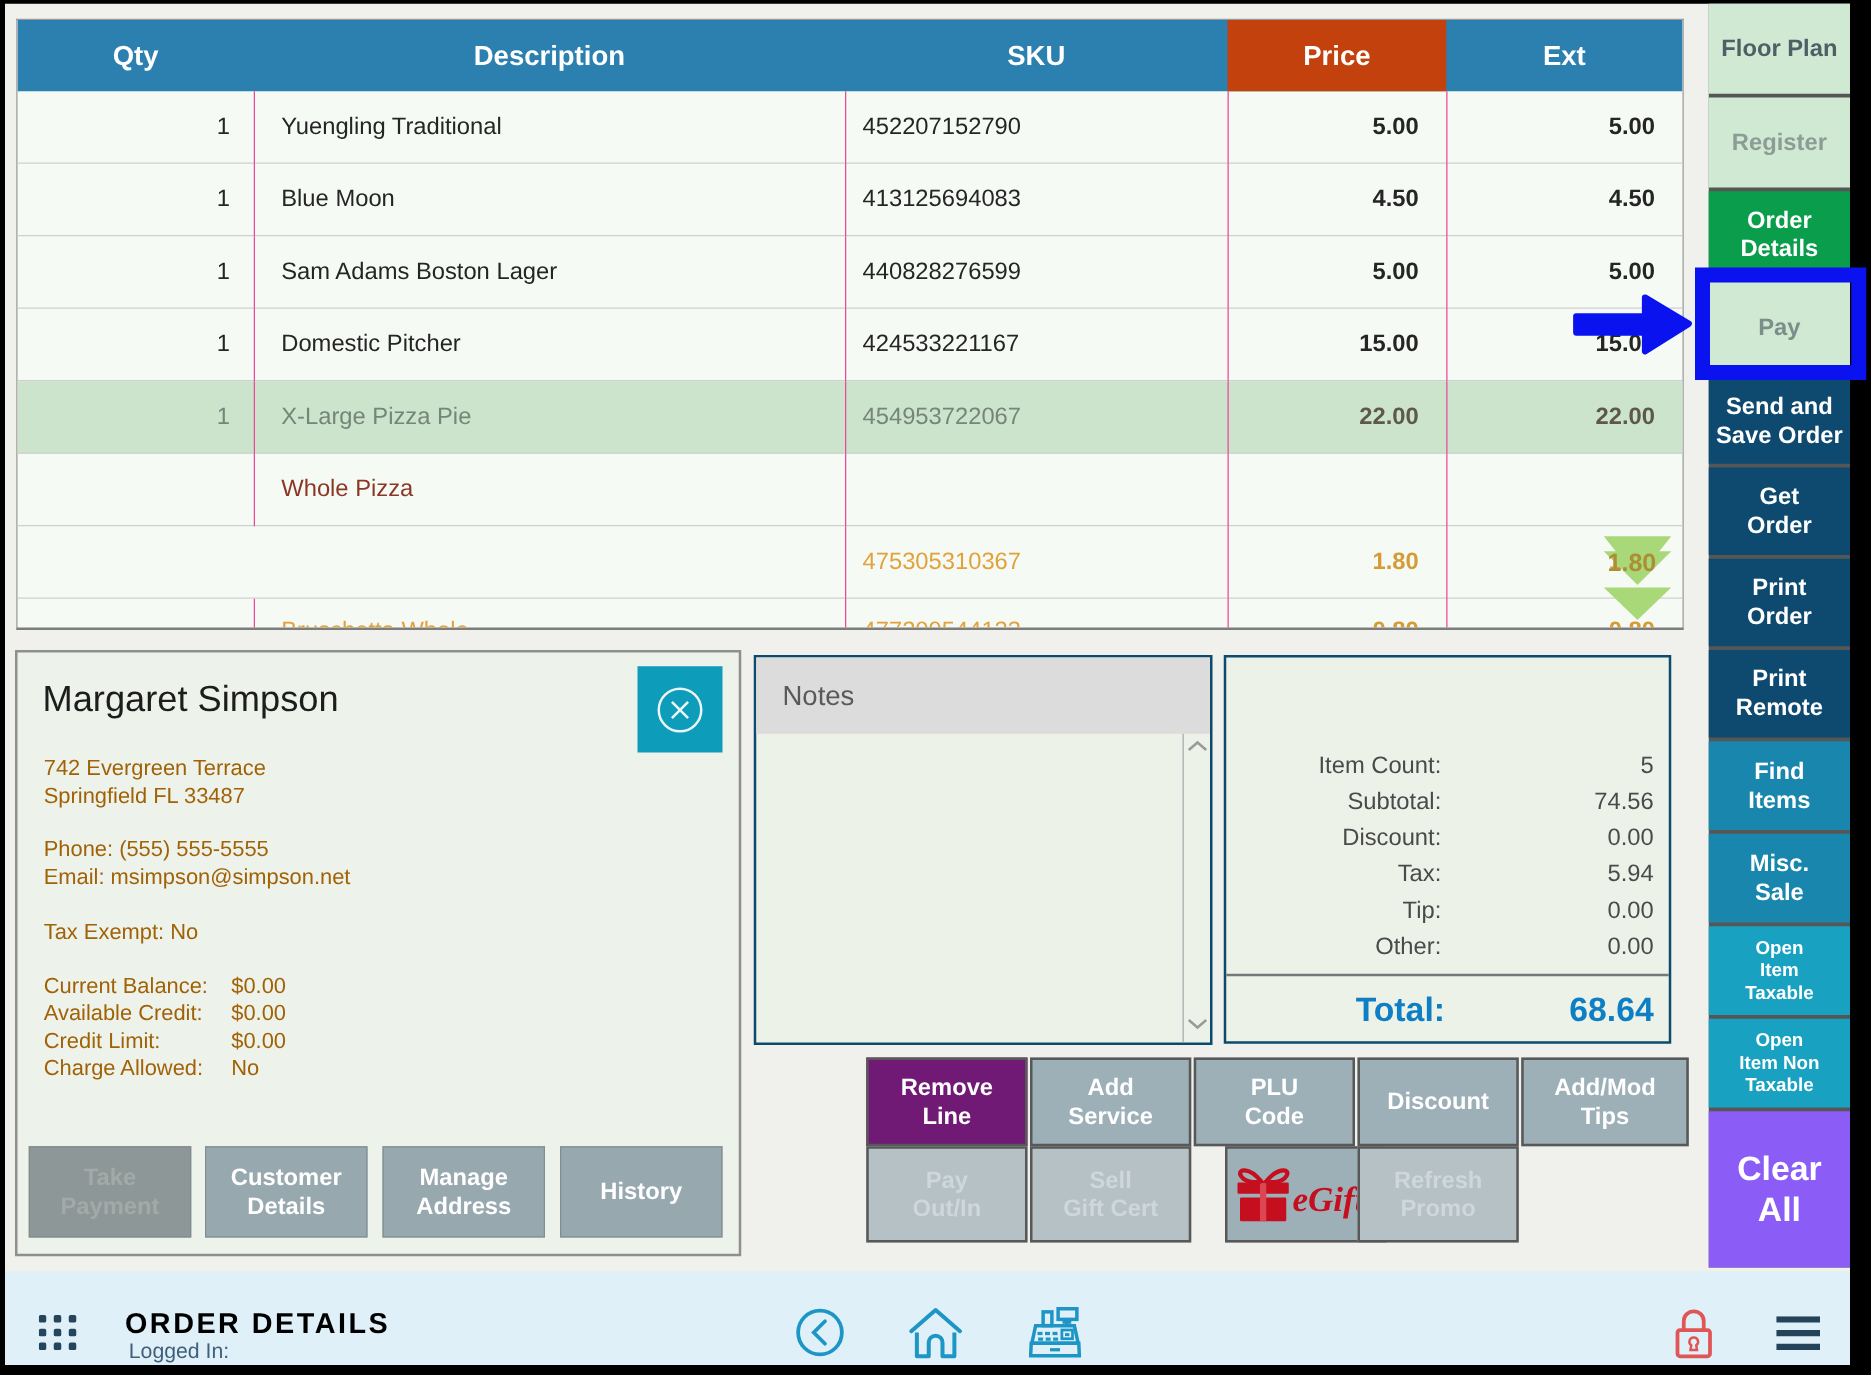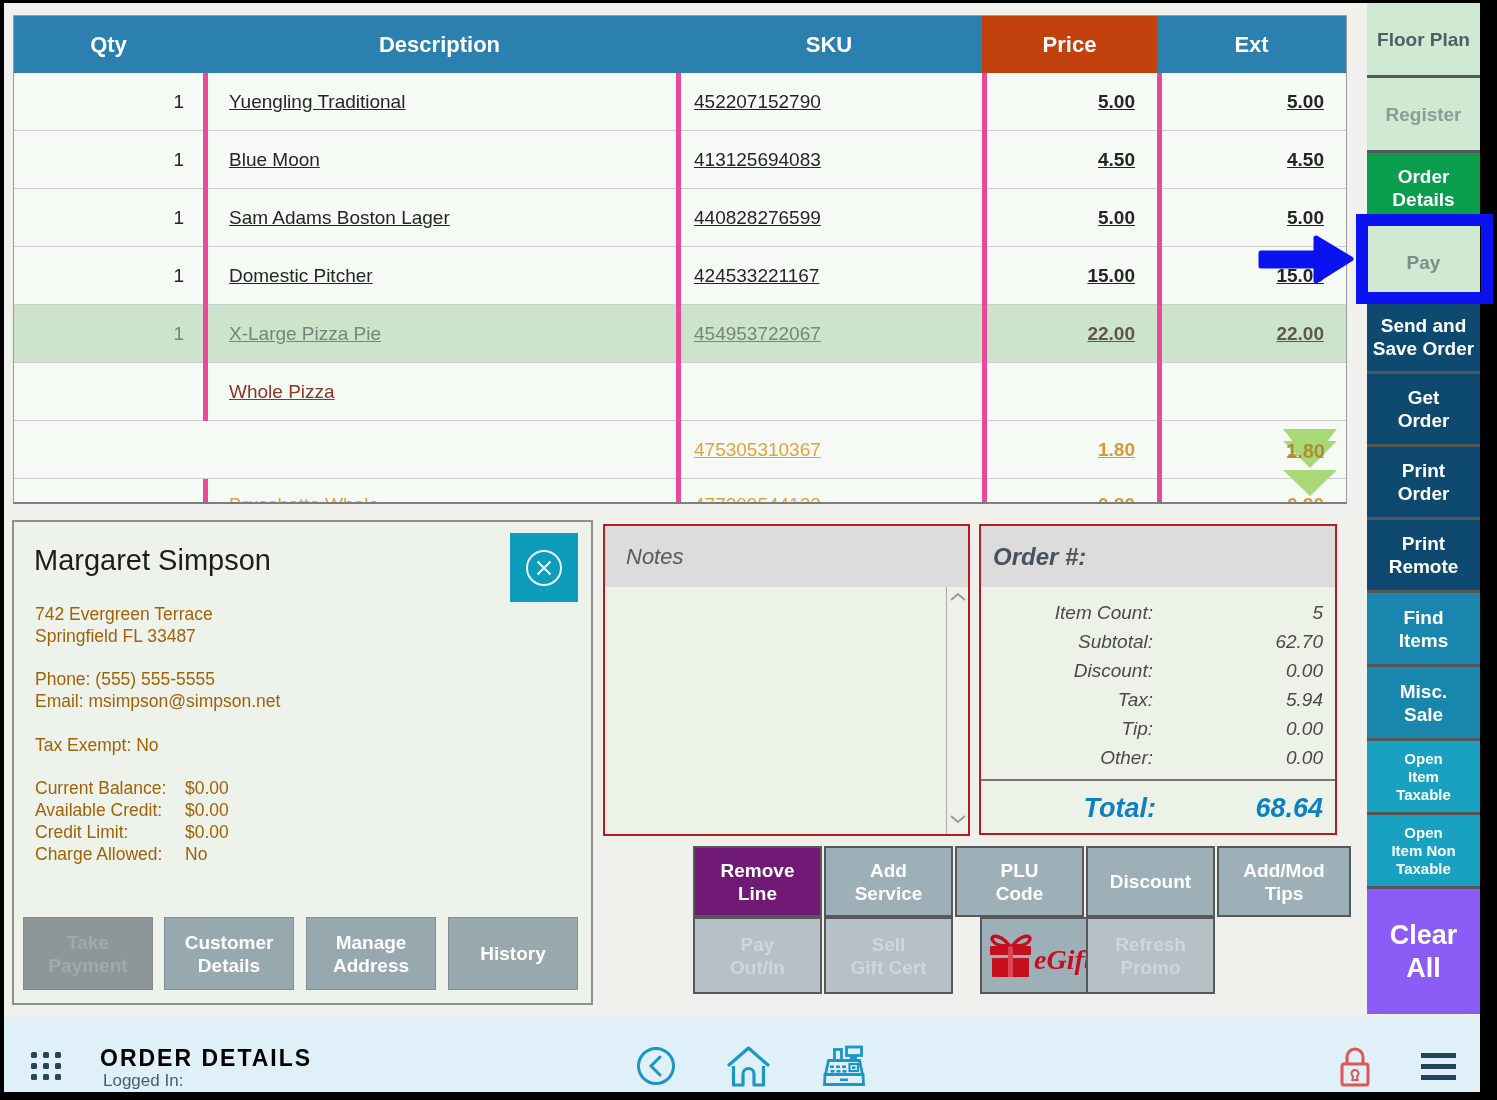--- a/index.html
+++ b/index.html
@@ -10,21 +10,21 @@
 #bg { left:4px; top:3px; width:1476px; height:1089px; background:#f0f0ec; }
 
 
 #tbl { left:13px; top:15px; width:1334px; height:489px; background:#f6faf5;
   border:1px solid #9a9a9a; border-bottom:2px solid #7d7d7d; overflow:hidden; }
 #thead { position:absolute; left:0; top:0; width:1332px; height:57px; background:#2b80af; }
 .th { position:absolute; top:0; height:57px; color:#fff; font-weight:bold; font-size:22px;
   display:flex; align-items:center; justify-content:center; }
 .trow { position:absolute; left:0; width:1332px; height:58px; border-bottom:1px solid #cfcfcf; }
 .td { position:absolute; top:0; height:58px; display:flex; align-items:center; font-size:19px; color:#252525; }
-.td.l { border-left:5px solid #ec4899;text-decoration:underline; }
+.td.l { border-left:1px solid #ec4899; }
 .qty { left:0; width:189px; justify-content:flex-end; padding-right:19px; }
 .dsc { left:189px; width:473px; padding-left:21px; }
 .sku { left:662px; width:306px; padding-left:13px; }
 .prc { left:968px; width:175px; justify-content:flex-end; padding-right:22px; font-weight:bold; }
 .ext { left:1143px; width:189px; justify-content:flex-end; padding-right:22px; font-weight:bold; }
 .grn { background:#cde4cc; }
 .grn .td { color:#75857a; }
 .grn .prc, .grn .ext { color:#5d574d; }
 .trow.last .td { align-items:flex-start; padding-top:15px; }
 .mod-red { color:#8c3626 !important; }
@@ -44,21 +44,21 @@
 
 #cust { left:12px; top:520px; width:581px; height:485px; background:#edf2ea; border:2px solid #8f8f8f; }
 #cust .nm { position:absolute; left:20px; top:22px; font-size:29px; color:#1d1d1d; }
 #cust .tx { position:absolute; left:21px; font-size:17.5px; color:#a16207; line-height:22px; }
 #cust .cls { position:absolute; left:496px; top:11px; width:68px; height:69px; background:#0d9cba; }
 .cbtn { position:absolute; top:395px; width:130px; height:73px; color:#fff; font-weight:bold;
   font-size:19px; line-height:23px; display:flex; align-items:center; justify-content:center;
   text-align:center; background:#98a8af; border:1px solid #808e93; }
 
 
-.panel { background:#edf2e9; border:2px solid #b91c1c;font-style:italic; }
+.panel { background:#edf2e9; border:2px solid #0c4a6e; }
 .phead { position:absolute; left:0; top:0; width:100%; height:61px; background:#dcdcdc;
   display:flex; align-items:center; padding-left:21px; font-size:22px; color:#5a5a5a; }
 #order .row { position:absolute; width:100%; font-size:19px; color:#4a4a4a; }
 #order .lab { position:absolute; right:182px; }
 #order .val { position:absolute; right:12px; }
 
 
 .ab { position:absolute; display:flex; align-items:center; justify-content:center;
   text-align:center; font-weight:bold; font-size:19px; line-height:23px; color:#fff;
   background:#9db0b8; border:2px solid #585858; }
@@ -191,28 +191,27 @@
   <div style="position:absolute;left:341px;top:61px;width:1px;height:247px;background:#a8a8a8;"></div>
   <svg style="position:absolute;left:344px;top:66px;" width="18" height="10" viewBox="0 0 18 10">
     <path d="M2 8 L9 2 L16 8" fill="none" stroke="#9a9a9a" stroke-width="2"></path>
   </svg>
   <svg style="position:absolute;left:344px;top:288px;" width="18" height="10" viewBox="0 0 18 10">
     <path d="M2 2 L9 8 L16 2" fill="none" stroke="#9a9a9a" stroke-width="2"></path>
   </svg>
 </div>
 
 <div id="order" class="abs panel" style="left:979px;top:524px;width:358px;height:311px;">
-  <div class="phead" style="color:#49525a;font-weight:bold;padding-left:12px;font-size:24px;">Order #:</div>
   <div class="row" style="top:76px;">
         <span class="lab">Item Count:</span>
         <span class="val">5</span>
       </div>
   <div class="row" style="top:105px;">
         <span class="lab">Subtotal:</span>
-        <span class="val">62.70</span>
+        <span class="val">74.56</span>
       </div>
   <div class="row" style="top:134px;">
         <span class="lab">Discount:</span>
         <span class="val">0.00</span>
       </div>
   <div class="row" style="top:163px;">
         <span class="lab">Tax:</span>
         <span class="val">5.94</span>
       </div>
   <div class="row" style="top:192px;">

